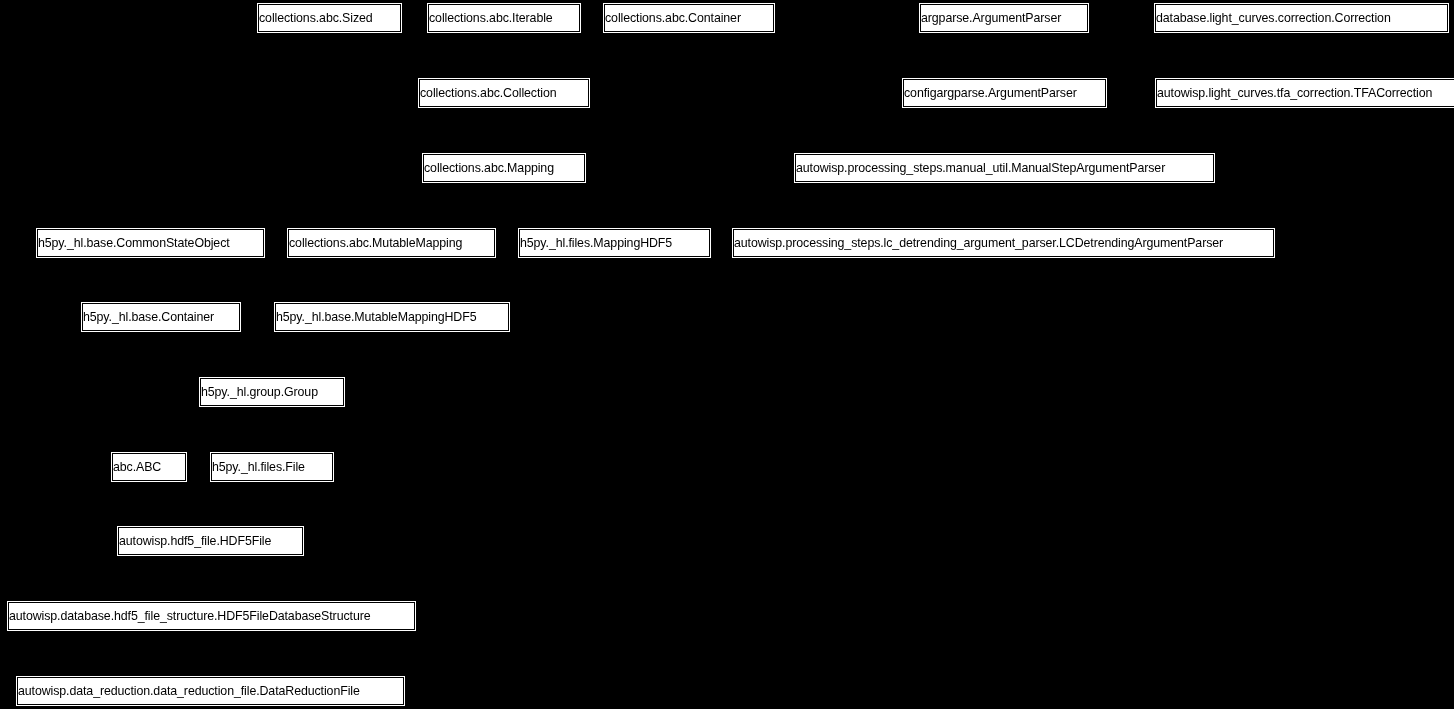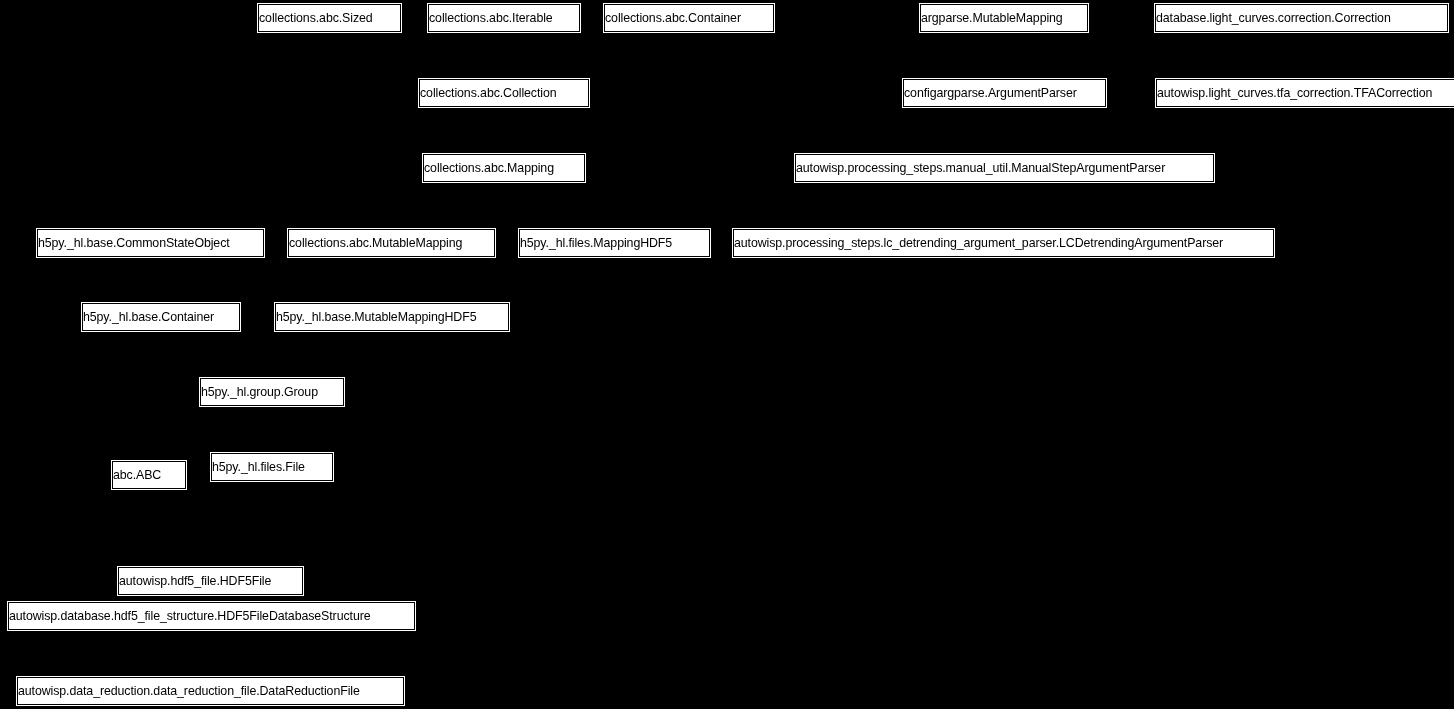--- a/index.html
+++ b/index.html
@@ -99,33 +99,33 @@
       <div class="edge" style="left: 210.5px; top: 578.5px; width: 1px; height: 1px; background: rgb(0, 0, 0);"></div>
       <div class="edge" style="left: 211.5px; top: 578.5px; width: 1px; height: 23.5px; background: rgb(0, 0, 0);"></div>
       <div class="edge" style="left: 211.5px; top: 630px; width: 1px; height: 23.5px; background: rgb(0, 0, 0);"></div>
       <div class="edge" style="left: 210.5px; top: 653.5px; width: 1px; height: 1px; background: rgb(0, 0, 0);"></div>
       <div class="edge" style="left: 210.5px; top: 653.5px; width: 1px; height: 23.5px; background: rgb(0, 0, 0);"></div>
     </div>
   <div id="node-layer">
       <div class="node" style="left: 258px; top: 4px; width: 143px;">collections.abc.Sized</div>
       <div class="node" style="left: 428px; top: 4px; width: 152px;">collections.abc.Iterable</div>
       <div class="node" style="left: 604px; top: 4px; width: 170px;">collections.abc.Container</div>
-      <div class="node" style="left: 920px; top: 4px; width: 168px;">argparse.MutableMapping</div>
+      <div class="node" style="left: 920px; top: 4px; width: 168px;">argparse.ArgumentParser</div>
       <div class="node" style="left: 1155px; top: 4px; width: 293px;">database.light_curves.correction.Correction</div>
       <div class="node" style="left: 419px; top: 79px; width: 170px;">collections.abc.Collection</div>
       <div class="node" style="left: 903px; top: 79px; width: 203px;">configargparse.ArgumentParser</div>
       <div class="node" style="left: 1156px; top: 79px; width: 318px;">autowisp.light_curves.tfa_correction.TFACorrection</div>
       <div class="node" style="left: 423px; top: 154px; width: 162px;">collections.abc.Mapping</div>
       <div class="node" style="left: 795px; top: 154px; width: 419px;">autowisp.processing_steps.manual_util.ManualStepArgumentParser</div>
       <div class="node" style="left: 37px; top: 229px; width: 227px;">h5py._hl.base.CommonStateObject</div>
       <div class="node" style="left: 288px; top: 229px; width: 207px;">collections.abc.MutableMapping</div>
       <div class="node" style="left: 519px; top: 229px; width: 191px;">h5py._hl.files.MappingHDF5</div>
       <div class="node" style="left: 733px; top: 229px; width: 541px;">autowisp.processing_steps.lc_detrending_argument_parser.LCDetrendingArgumentParser</div>
       <div class="node" style="left: 82px; top: 303px; width: 158px;">h5py._hl.base.Container</div>
       <div class="node" style="left: 275px; top: 303px; width: 234px;">h5py._hl.base.MutableMappingHDF5</div>
       <div class="node" style="left: 200px; top: 378px; width: 144px;">h5py._hl.group.Group</div>
-      <div class="node" style="left: 112px; top: 453px; width: 74px; margin-top: 8px;">abc.ABC</div>
+      <div class="node" style="left: 112px; top: 453px; width: 74px;">abc.ABC</div>
       <div class="node" style="left: 211px; top: 453px; width: 122px;">h5py._hl.files.File</div>
-      <div class="node" style="left: 118px; top: 527px; width: 185px; margin-top: 40px;">autowisp.hdf5_file.HDF5File</div>
+      <div class="node" style="left: 118px; top: 527px; width: 185px;">autowisp.hdf5_file.HDF5File</div>
       <div class="node" style="left: 8px; top: 602px; width: 407px;">autowisp.database.hdf5_file_structure.HDF5FileDatabaseStructure</div>
       <div class="node" style="left: 17px; top: 677px; width: 387px;">autowisp.data_reduction.data_reduction_file.DataReductionFile</div>
     </div>
 </div>
 
 </body></html>

